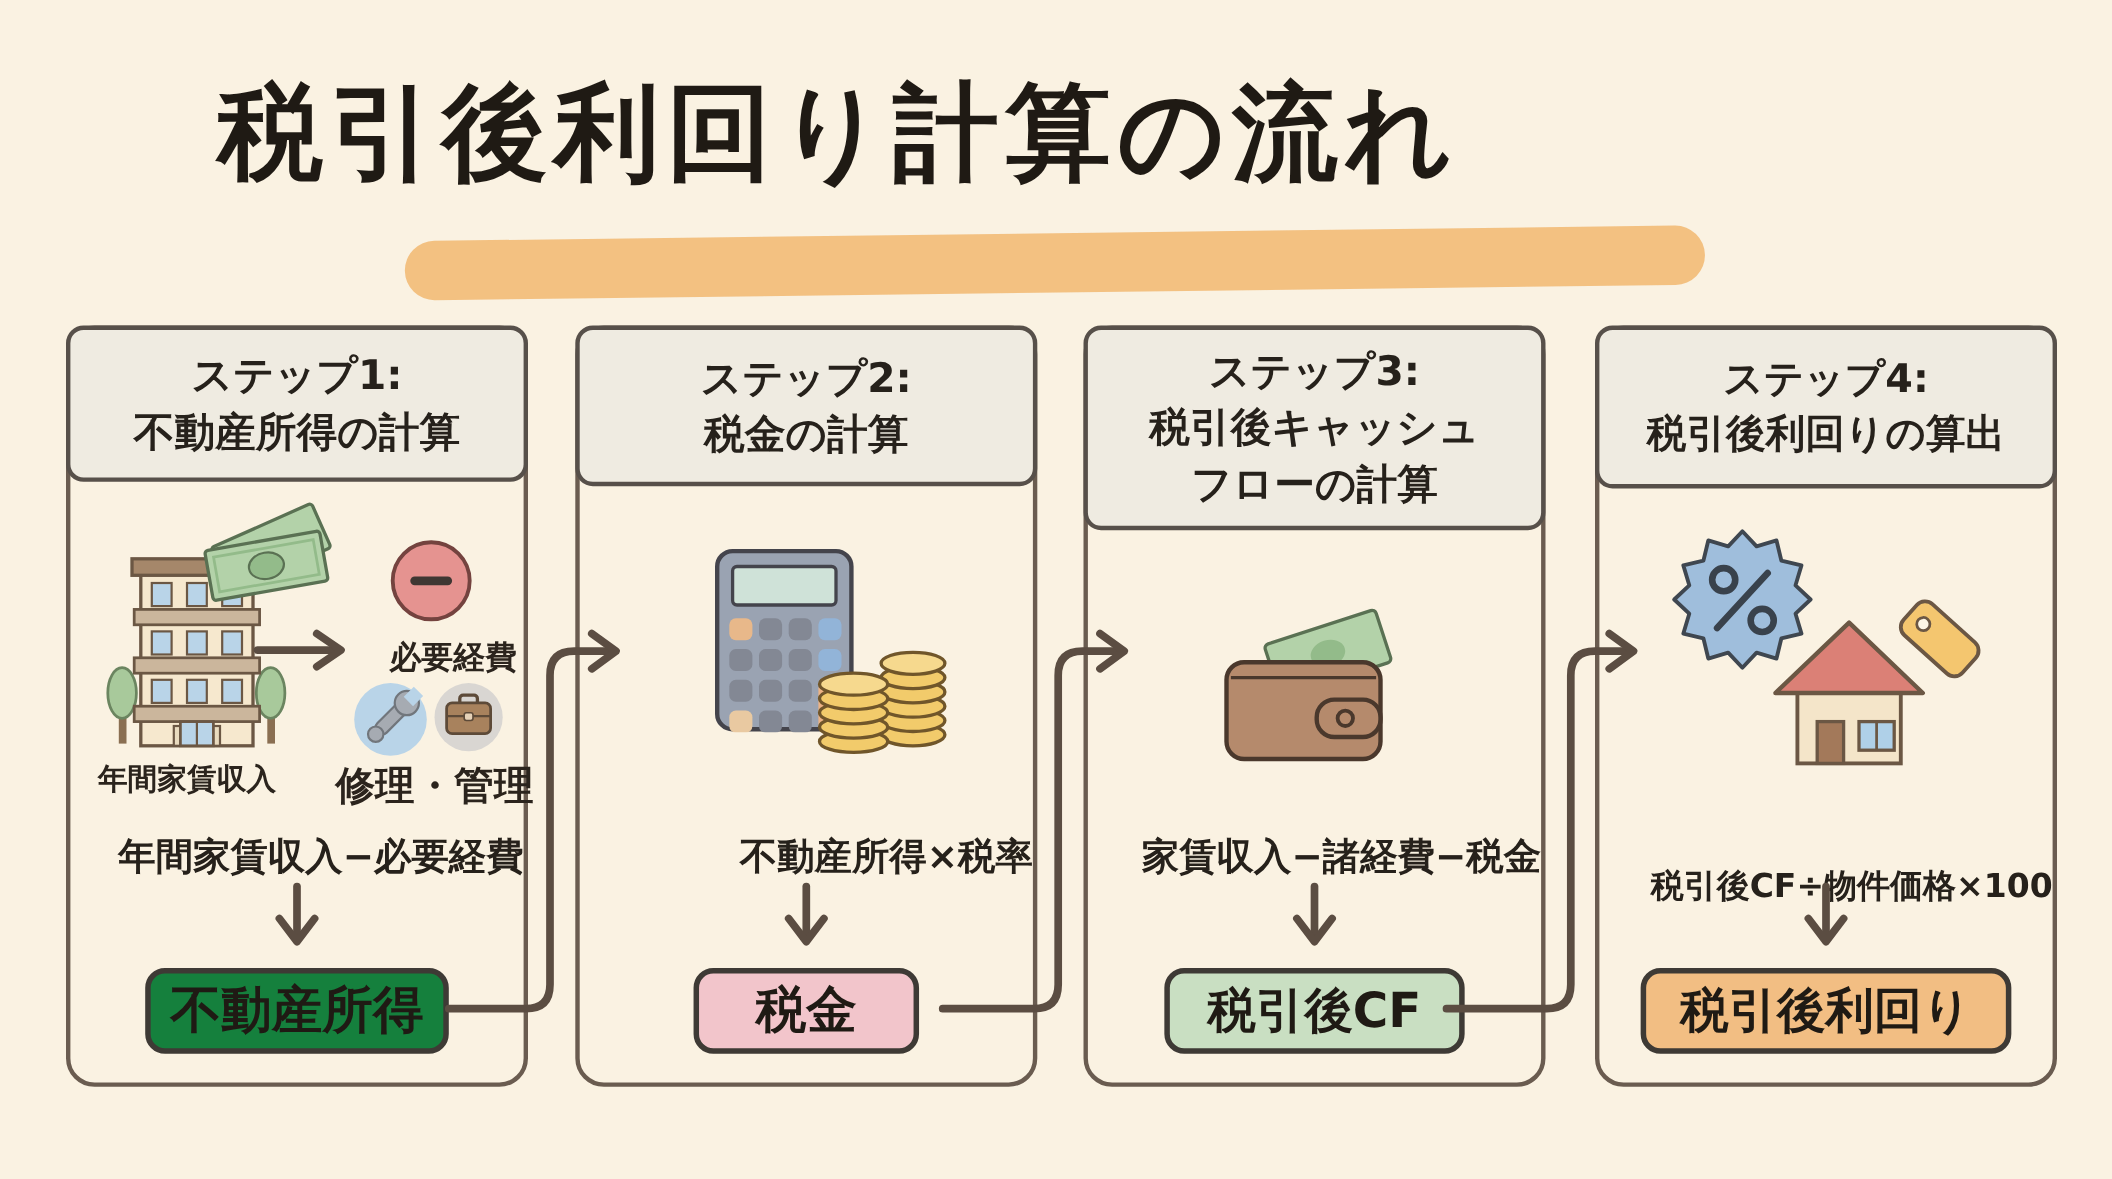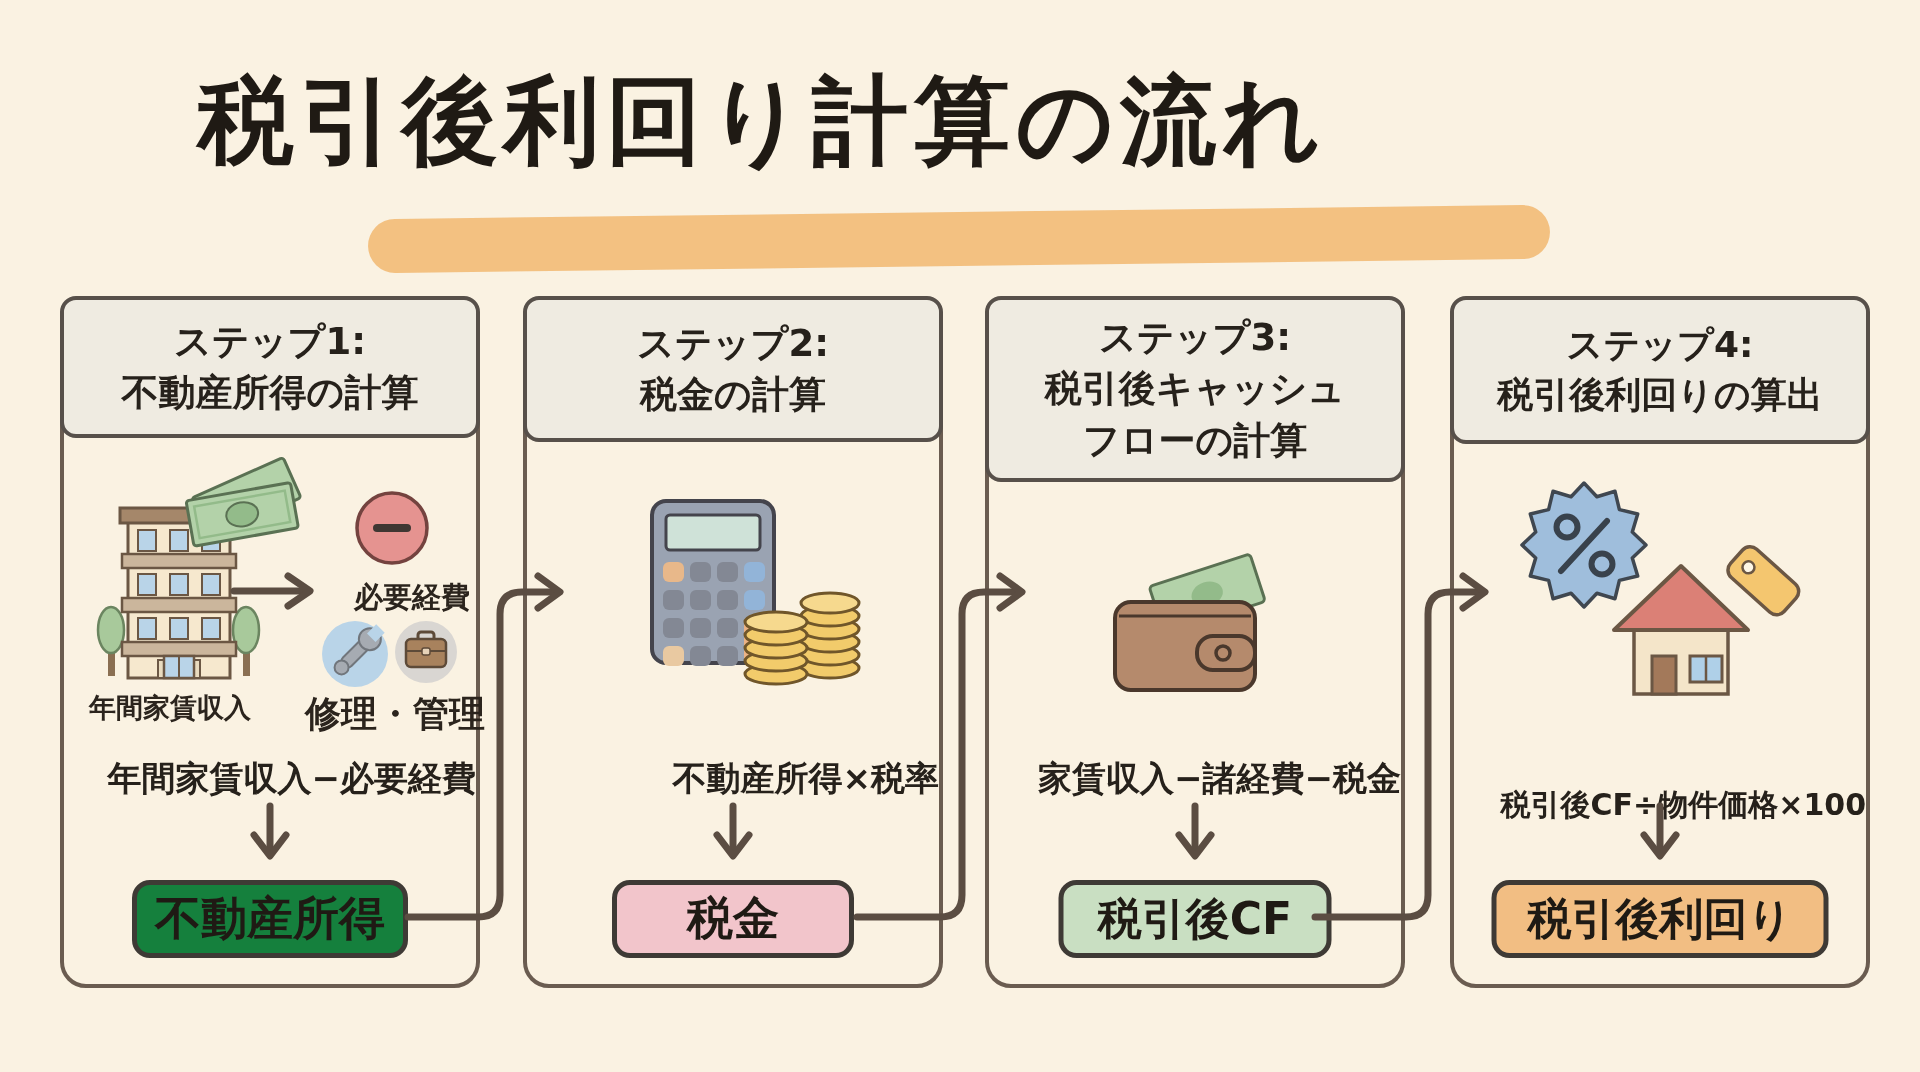--- a/index.html
+++ b/index.html
@@ -34,21 +34,21 @@
   .lbl-expense{left:248px;top:278px;width:200px;font-size:29px;}
   .lbl-repair{left:231px;top:390px;width:200px;font-size:36px;}
   .formula{position:absolute;left:0;top:456px;width:100%;text-align:right;
     font-weight:bold;font-size:34px;color:#26211B;white-space:nowrap;}
   .s4 .formula{font-size:30px;margin-top:29px;}
   .result{position:absolute;top:580px;left:50%;transform:translateX(-50%);
     height:78px;border:5px solid #3E3A35;border-radius:18px;box-sizing:border-box;
     display:flex;align-items:center;justify-content:center;
     font-weight:bold;color:#1F1A14;white-space:nowrap;}
   .s1 .result{width:276px;background:#15803d;font-size:46px;}
-  .s2 .result{width:242px;background:#F2C5CB;font-size:46px;}
+  .s2 .result{width:205px;background:#F2C5CB;font-size:46px;}
   .s3 .result{width:273px;background:#C9DFC2;font-size:44px;}
   .s4 .result{width:337px;background:#F2BE83;font-size:44px;}
   
   .overlay{position:absolute;left:0;top:0;width:1920px;height:1072px;pointer-events:none;}
 </style>
 </head>
 <body>
 
 <div class="title-wrap">
   <div class="title-highlight"></div>

